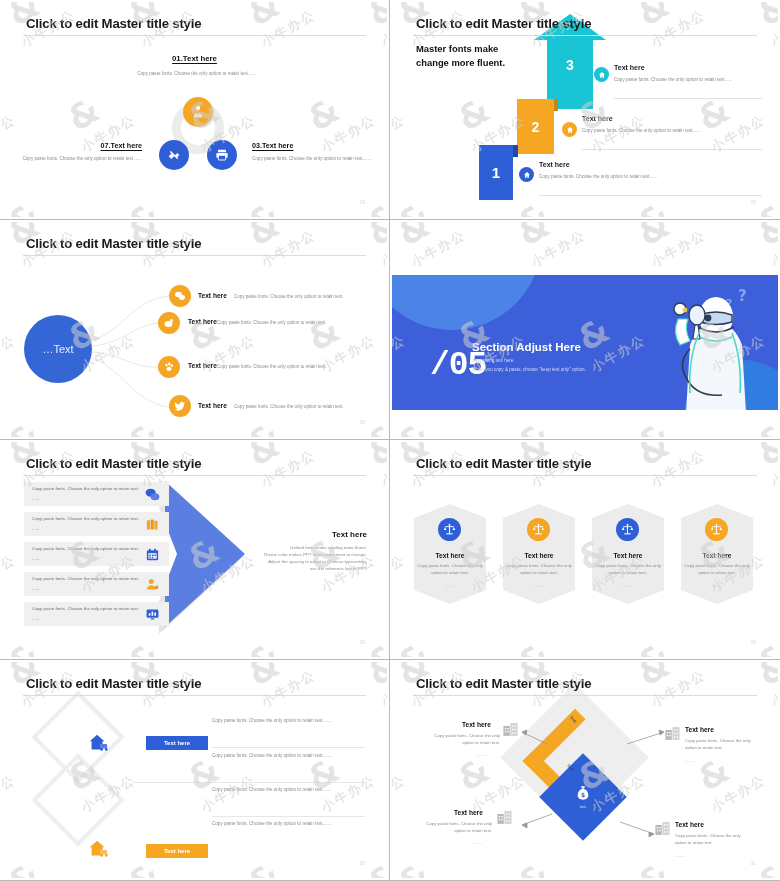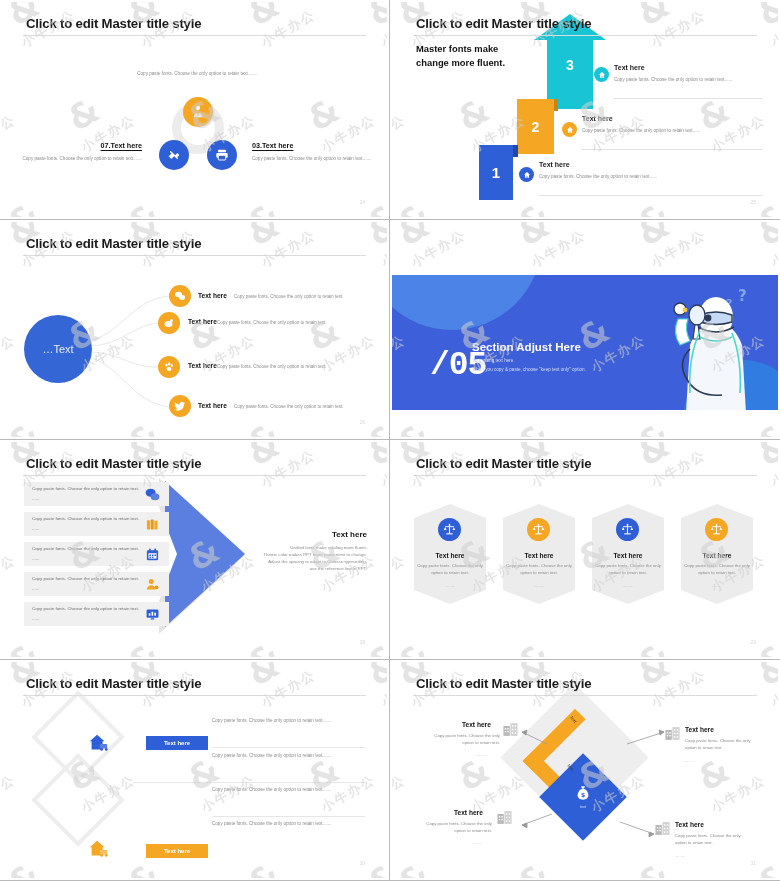--- a/index.html
+++ b/index.html
@@ -193,20 +193,21 @@
           <div class="wm-cell wm-amp" style="left: 120px; top: 210px;">&amp;</div>
           <div class="wm-cell wm-cn" style="left: 136px; top: 244px;">小牛办公</div>
           <div class="wm-cell wm-amp" style="left: 240px; top: 210px;">&amp;</div>
           <div class="wm-cell wm-cn" style="left: 256px; top: 244px;">小牛办公</div>
           <div class="wm-cell wm-amp" style="left: 360px; top: 210px;">&amp;</div>
           <div class="wm-cell wm-cn" style="left: 376px; top: 244px;">小牛办公</div>
         </div>
     <div class="title">Click to edit Master title style</div>
     <div class="title-rule"></div>
 
+    <div class="s1-t01">01.Text here</div>
     <div class="s1-d01 sub">Copy paste fonts. Choose the only option to retain text.......</div>
 
     <div class="s1-ring"></div>
 
     <div class="circ s1-c1">
       <svg width="16" height="16" viewBox="0 0 24 24" fill="#fff">
             <circle cx="12" cy="6" r="3.2"></circle>
             <path d="M5.5 20c0-4 2.9-6.6 6.5-6.6S18.5 16 18.5 20z"></path>
             <path d="M11 13.4h2l-.6 4-.4 1.2-.4-1.2z" fill="#f5a623"></path>
           </svg>

